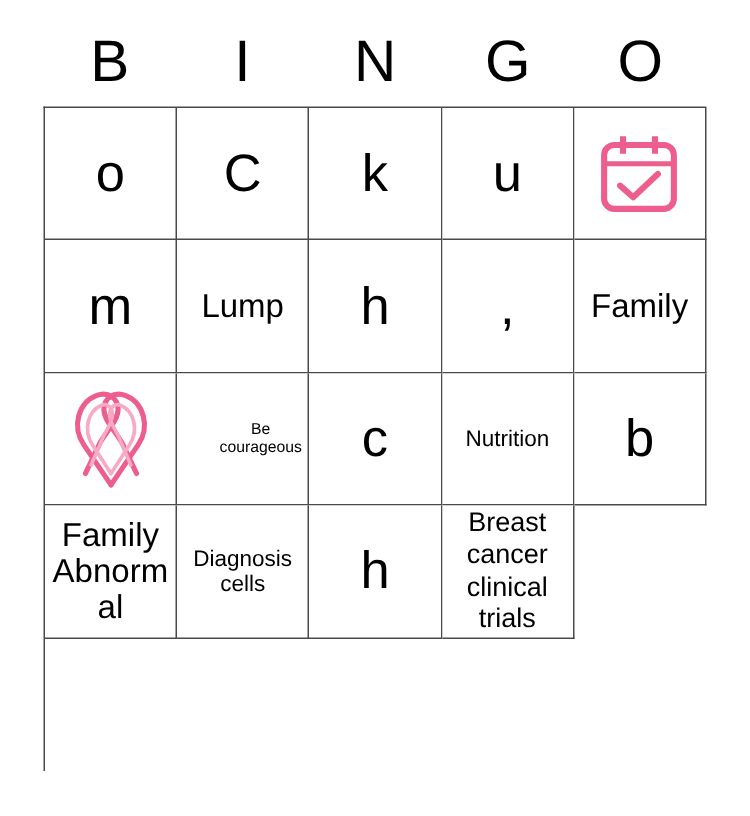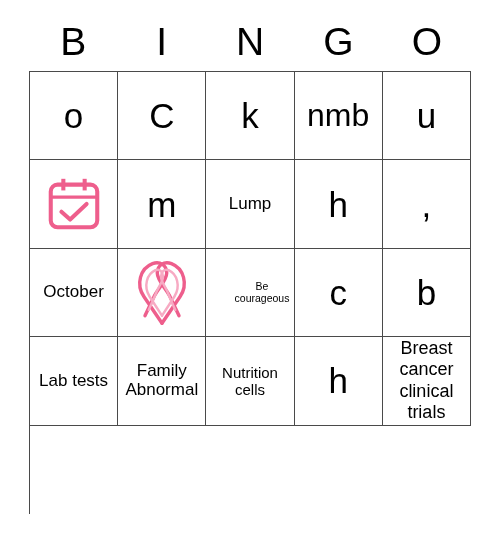--- a/index.html
+++ b/index.html
@@ -75,21 +75,21 @@
     width: 100%;
     text-align: center;
     line-height: 1.12;
     color: #000000;
     word-wrap: break-word;
   }
 
   
   .sz-xl   { font-size: 35px; line-height: 1.0; }
   .sz-lg   { font-size: 32px; line-height: 1.05; }
-  .sz-md   { font-size: 17px; line-height: 1.1; }
+  .sz-md   { font-size: 22px; line-height: 1.1; }
   .sz-sm   { font-size: 15px; line-height: 1.15; }
   .sz-xs   { font-size: 18px; line-height: 1.2; }
   .sz-xxs  { font-size: 10.5px; line-height: 1.2; margin-left: 24px; }
 
   
   .icon-wrap {
     display: flex;
     align-items: center;
     justify-content: center;
     width: 100%;
@@ -114,23 +114,20 @@
 
     <div class="cell">
       <span class="cell-text sz-xl">o</span>
     </div>
     <div class="cell">
       <span class="cell-text sz-xl">C</span>
     </div>
     <div class="cell">
       <span class="cell-text sz-xl">k</span>
     </div>
-    <div class="cell">
-      <span class="cell-text sz-lg">nmb</span>
-    </div>
 
     <div class="cell">
       <span class="cell-text sz-xl">u</span>
     </div>
     <div class="cell">
       <span class="icon-wrap">
         <svg class="icon-svg" width="62" height="62" viewBox="0 0 64 64" aria-hidden="true">
           <rect x="8" y="12" width="48" height="44" rx="7" ry="7" fill="none" stroke="#ee5e8c" stroke-width="4.2"></rect>
           <line x1="8" y1="25" x2="56" y2="25" stroke="#ee5e8c" stroke-width="3.4"></line>
           <line x1="21" y1="6" x2="21" y2="18" stroke="#ee5e8c" stroke-width="4.2" stroke-linecap="butt"></line>
@@ -146,21 +143,21 @@
       <span class="cell-text sz-md">Lump</span>
     </div>
     <div class="cell">
       <span class="cell-text sz-xl">h</span>
     </div>
 
     <div class="cell">
       <span class="cell-text sz-xl">,</span>
     </div>
     <div class="cell">
-      <span class="cell-text sz-md">October</span>
+      <span class="cell-text sz-md">Family</span>
     </div>
     <div class="cell">
       <span class="icon-wrap">
         <svg class="icon-svg" width="62" height="70" viewBox="0 0 64 74" aria-hidden="true">
           <g fill="none" stroke="#ee5e8c" stroke-width="3.6" stroke-linecap="round" stroke-linejoin="round">
             <path d="M32 70 L13 42 C4 29 9 12 22 7 C30 4 37 9 37 17 C37 25 28 33 24 41 L14 62"></path>
             <path d="M32 70 L51 42 C60 29 55 12 42 7 C34 4 27 9 27 17 C27 25 36 33 40 41 L50 62"></path>
           </g>
           <g fill="none" stroke="#f7aac3" stroke-width="2.6" stroke-linecap="round" stroke-linejoin="round">
             <path d="M32 62 L19 42 C12 31 16 18 25 14 C30 12 33 16 33 21 C33 27 27 33 25 40 L18 56"></path>
@@ -170,31 +167,31 @@
       </span>
     </div>
     <div class="cell">
       <span class="cell-text sz-xxs">Be courageous</span>
     </div>
     <div class="cell">
       <span class="cell-text sz-xl">c</span>
     </div>
 
     <div class="cell">
-      <span class="cell-text sz-xl">b</span>
+      <span class="cell-text sz-sm">Nutrition</span>
     </div>
     <div class="cell">
-      <span class="cell-text sz-md">Lab tests</span>
+      <span class="cell-text sz-xl">b</span>
     </div>
     <div class="cell">
       <span class="cell-text sz-md">Family Abnormal</span>
     </div>
 
     <div class="cell">
-      <span class="cell-text sz-sm">Nutrition cells</span>
+      <span class="cell-text sz-sm">Diagnosis cells</span>
     </div>
     <div class="cell">
       <span class="cell-text sz-xl">h</span>
     </div>
     <div class="cell">
       <span class="cell-text sz-xs">Breast cancer clinical trials</span>
     </div>
 
   </div>
 </div>

